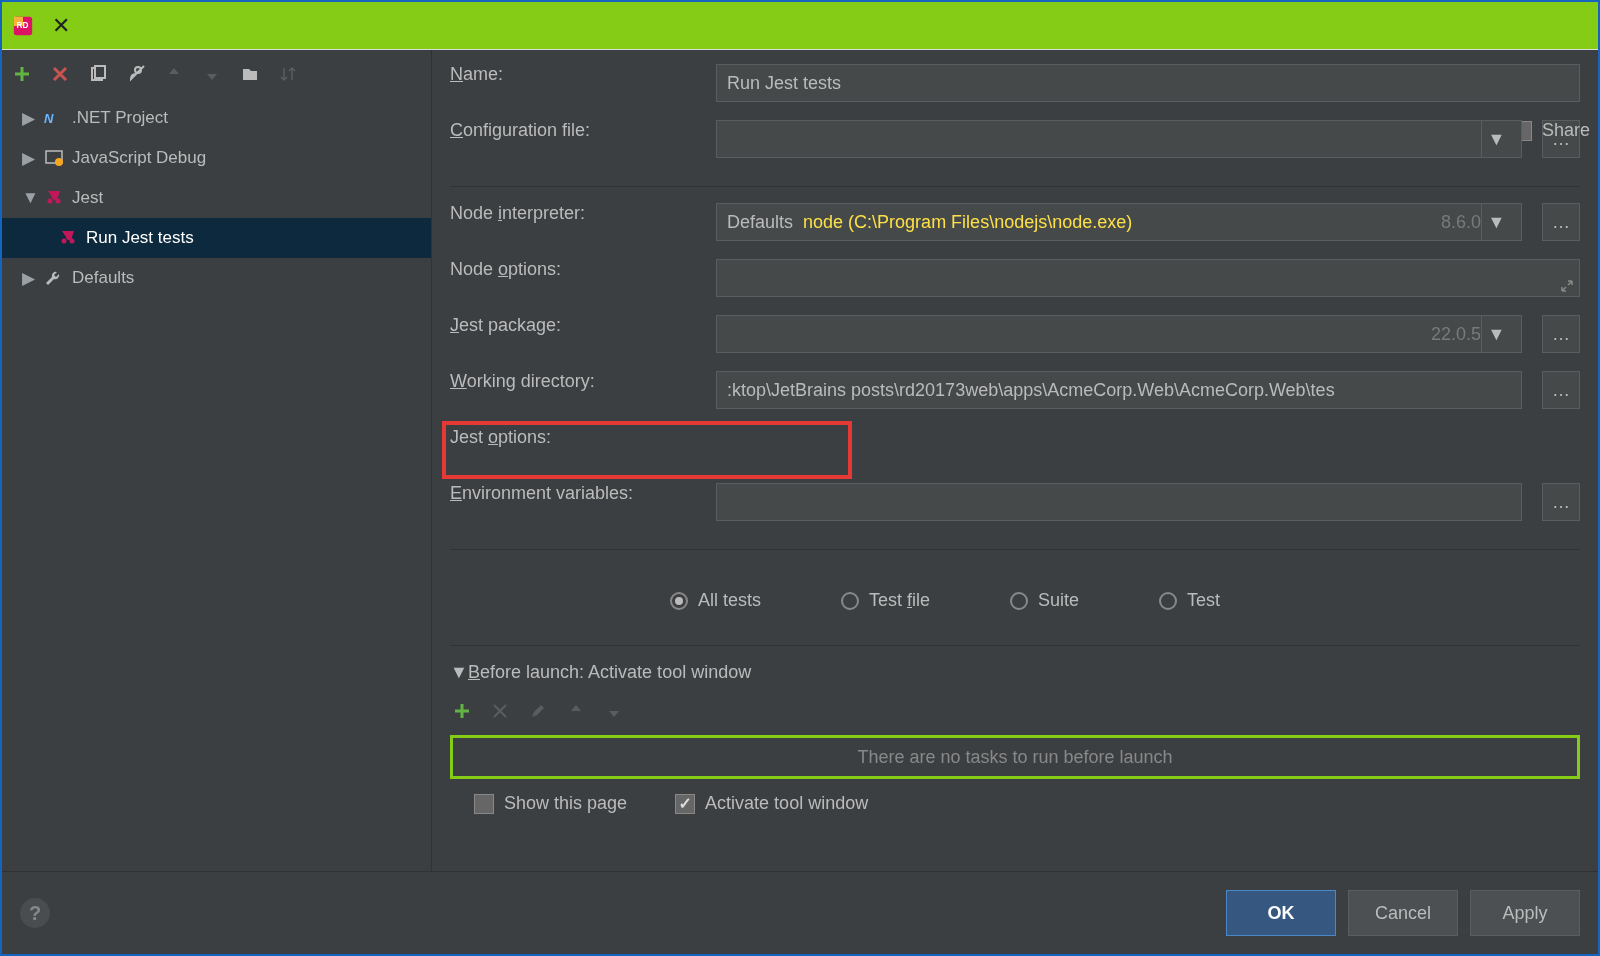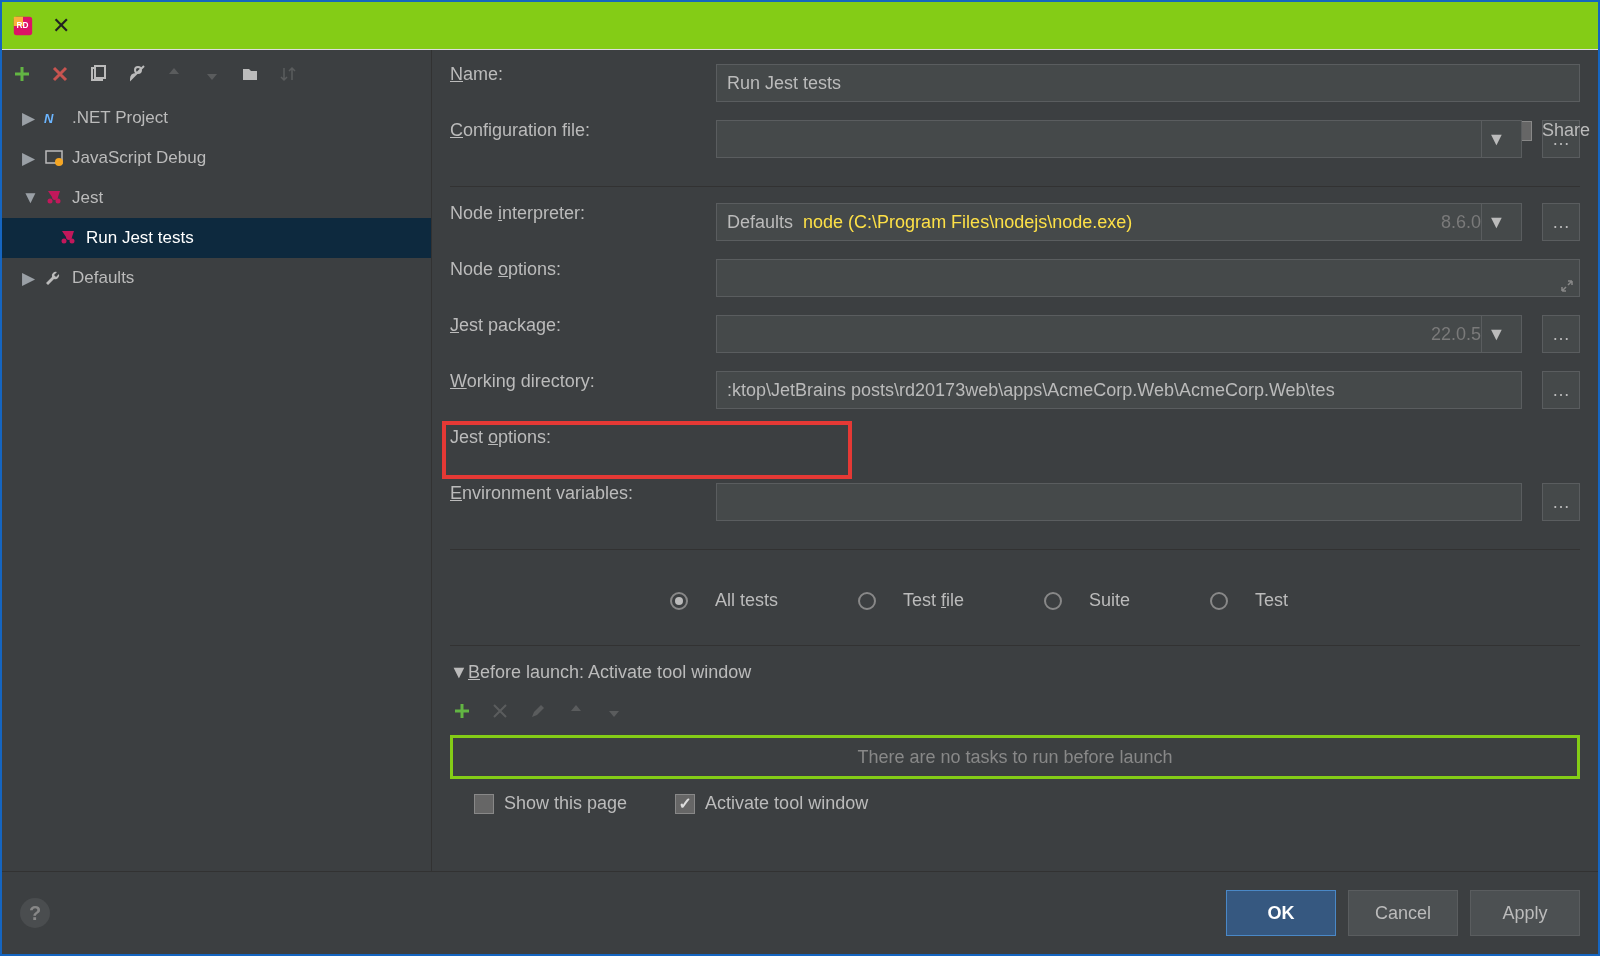--- a/index.html
+++ b/index.html
@@ -38,21 +38,21 @@
 .input .text { flex: 1; white-space: nowrap; overflow: hidden; }
 .input .suffix { color: #7a7a7a; margin-left: auto; display: flex; align-items: center; gap: 6px; }
 .icon-btn { width: 38px; height: 38px; background: #45494a; border: 1px solid #5a5d5f; display: flex; align-items: center; justify-content: center; cursor: pointer; color: #bbbbbb; font-size: 18px; }
 .drop { width: 30px; height: 36px; display: flex; align-items: center; justify-content: center; border-left: 1px solid #5a5d5f; cursor: pointer; }
 .expand { position: absolute; right: 6px; bottom: 4px; width: 12px; height: 12px; }
 
 .hr { height: 1px; background: #323232; margin: 10px 0 16px 0; }
 .highlight-box { position: absolute; border: 4px solid #e53935; pointer-events: none; }
 
 .radios { display: flex; align-items: center; gap: 80px; margin: 24px 0 24px 220px; font-size: 18px; color: #bbbbbb; }
-.radio { display: flex; align-items: center; gap: 27px; cursor: pointer; }
+.radio { display: flex; align-items: center; gap: 10px; cursor: pointer; }
 .radio-dot { width: 18px; height: 18px; border-radius: 50%; border: 2px solid #888; display: flex; align-items: center; justify-content: center; }
 .radio.selected .radio-dot::after { content: ''; width: 8px; height: 8px; border-radius: 50%; background: #bbbbbb; }
 
 .section-head { display: flex; align-items: center; gap: 6px; font-size: 18px; margin-bottom: 10px; cursor: pointer; }
 .section-head .caret { width: 12px; }
 
 .mini-toolbar { display: flex; gap: 14px; padding: 6px 0; }
 .mini-toolbar .mb { width: 24px; height: 24px; display: flex; align-items: center; justify-content: center; cursor: pointer; }
 .mini-toolbar .disabled { opacity: 0.4; cursor: default; }
 

